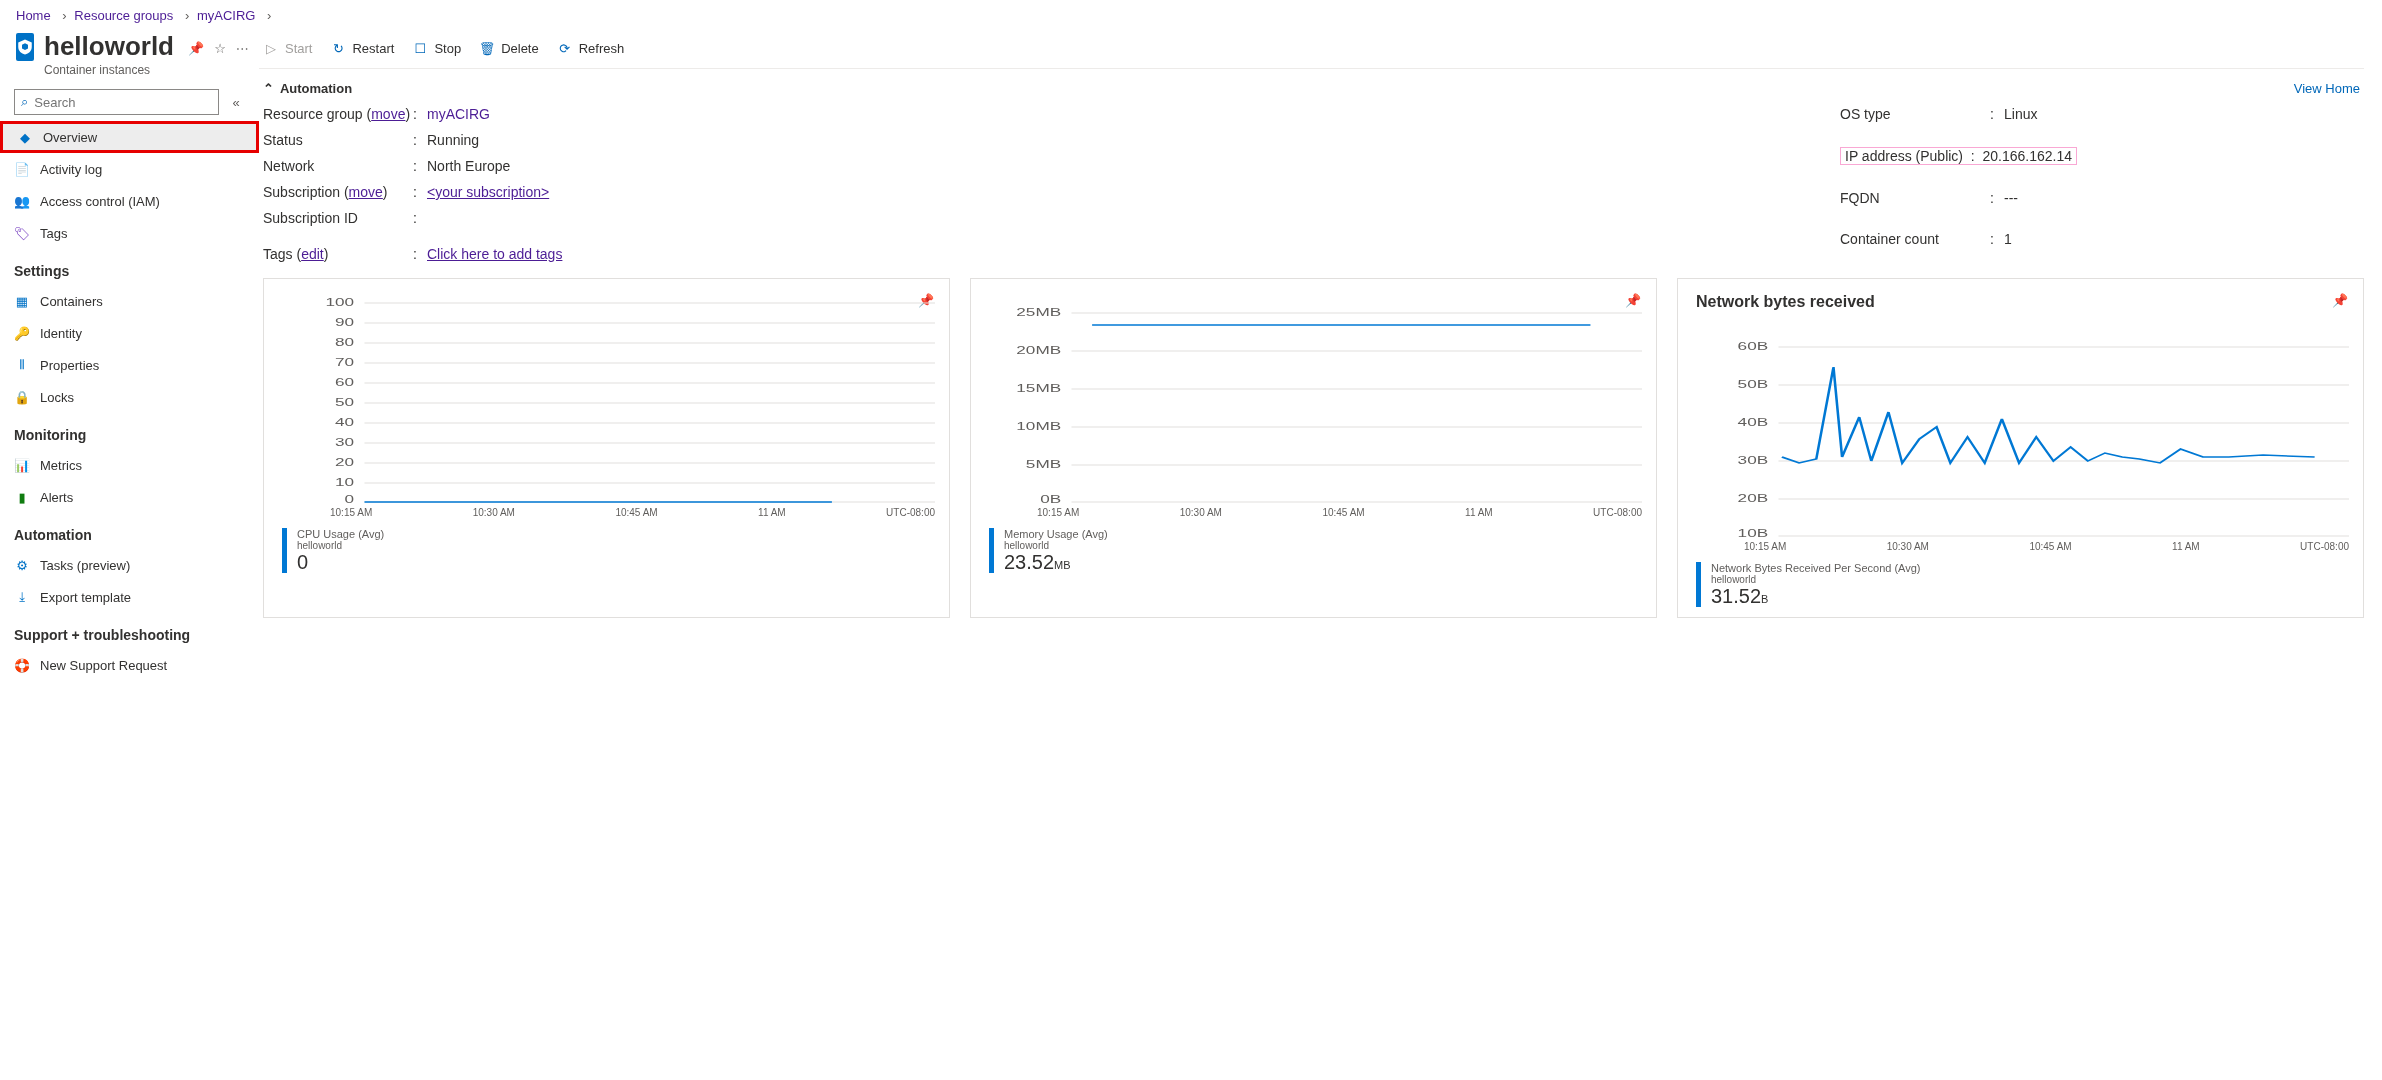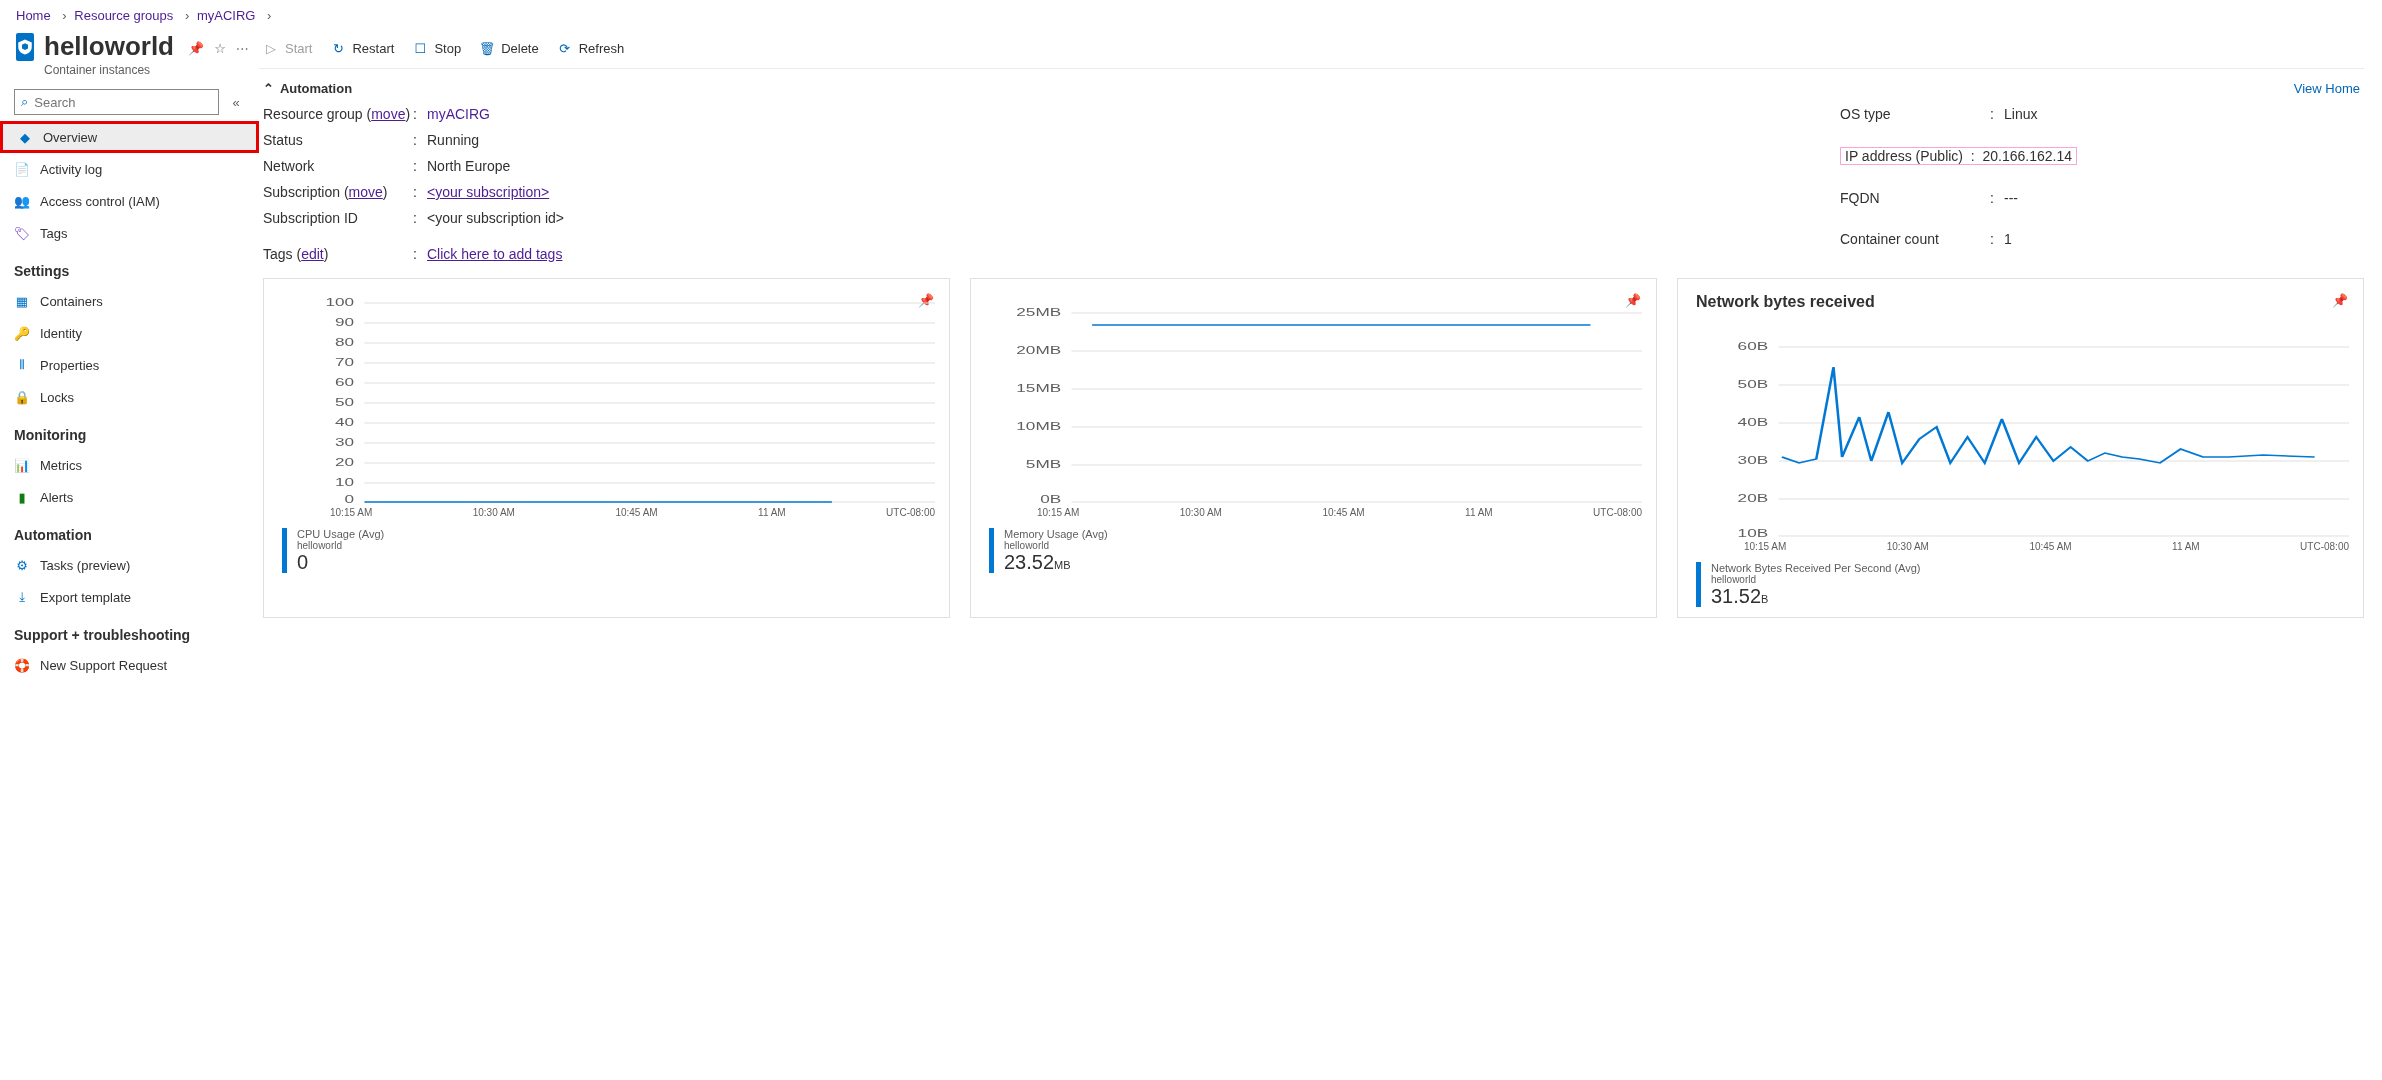--- a/index.html
+++ b/index.html
@@ -222,21 +222,20 @@
         <span class="k">Network</span>
         <span class="colon">:</span>
         <span class="v">North Europe</span>
 
         <span class="k"><span>Subscription</span> (<a href="#" class="underline">move</a>)</span>
         <span class="colon">:</span>
         <span class="v"><a href="#" class="underline">&lt;your subscription&gt;</a></span>
 
         <span class="k">Subscription ID</span>
         <span class="colon">:</span>
-        <span class="v">&lt;your subscription id&gt;</span>
 
         <span class="k" style="grid-column:1;margin-top:10px;"><span>Tags</span> (<a href="#" class="underline">edit</a>)</span>
         <span class="colon" style="margin-top:10px;">:</span>
         <span class="v" style="margin-top:10px;"><a href="#" class="underline">Click here to add tags</a></span>
       </div>
 
       <div class="kv-col" style="width:520px;">
         <span class="k">OS type</span>
         <span class="colon">:</span>
         <span class="v">Linux</span>

